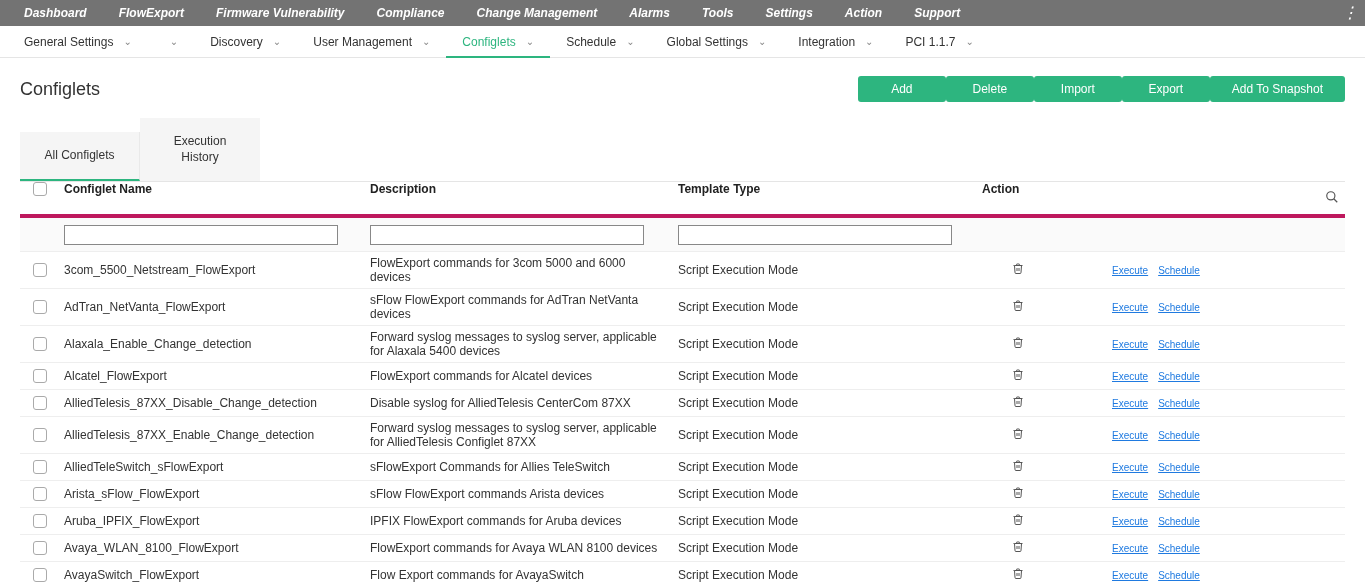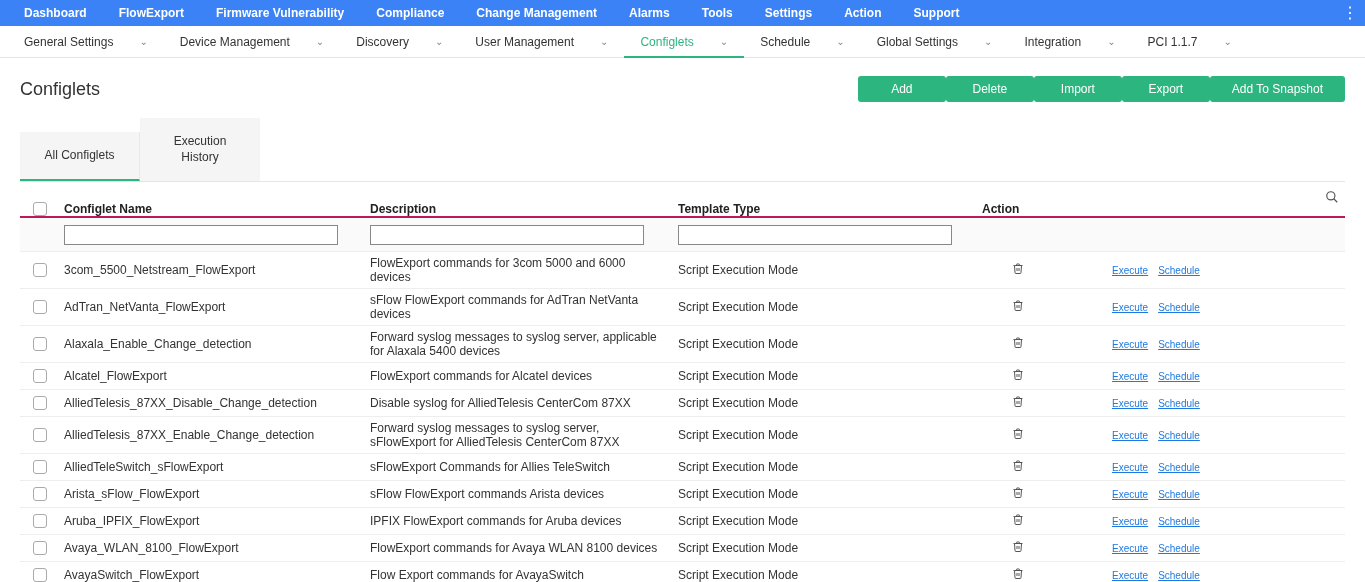--- a/index.html
+++ b/index.html
@@ -1,34 +1,34 @@
 <!DOCTYPE html>
 <html><head>
 <meta charset="utf-8">
 <style>
 * { margin:0; padding:0; box-sizing:border-box; }
 body { font-family: -apple-system, BlinkMacSystemFont, "Segoe UI", Arial, sans-serif; font-size:12px; color:#333; background:#fff; }
-.topnav { background:#3b82f6; color:#fff; display:flex; align-items:center; height:26px; padding:0 8px; position:relative; }
+.topnav { background:#737373; color:#fff; display:flex; align-items:center; height:26px; padding:0 8px; position:relative;font-style:italic; }
 .topnav .item { color:#fff; font-size:12px; font-weight:600; padding:0 16px; line-height:26px; cursor:pointer; }
 .topnav .more { position:absolute; right:8px; top:0; color:#fff; font-size:16px; line-height:26px; cursor:pointer; letter-spacing:-1px; }
 .subnav { background:#fff; border-bottom:1px solid #e5e5e5; display:flex; align-items:center; height:32px; padding:0 8px; }
-.subnav .subitem { display:flex; align-items:center; gap:20px; color:#333; font-size:12px; padding:0 16px; height:32px; line-height:32px; cursor:pointer; position:relative; }
+.subnav .subitem { display:flex; align-items:center; gap:4px; color:#333; font-size:12px; padding:0 16px; height:32px; line-height:32px; cursor:pointer; position:relative; }
 .subnav .subitem.active { color:#2db57f; }
 .subnav .subitem.active::after { content:""; position:absolute; left:0; right:0; bottom:0; height:2px; background:#2db57f; }
 .chev { font-size:10px; color:#888; margin-left:6px; }
 .page { padding:18px 20px 4px 20px; display:flex; justify-content:space-between; align-items:center; }
 .page-title { font-size:18px; color:#333; font-weight:400; }
 .btnrow { display:flex; }
 .btn { background:#2db57f; color:#fff; border:none; border-radius:3px; padding:6px 22px; font-size:12px; cursor:pointer; min-width:88px; text-align:center; }
 .tabs { display:flex; margin:12px 20px 0 20px;align-items:flex-end; }
 .tab { background:#f5f5f5; color:#333; font-size:12px; padding:16px 22px; text-align:center; cursor:pointer; min-width:120px; line-height:1.3; border-right:1px solid #e9e9e9; }
 .tab.active { border-bottom:2px solid #2db57f; font-weight:400; }
 .tab:last-child { border-right:none; }
 .tablewrap { margin:0 20px; border-top:1px solid #e5e5e5; }
-.headrow { display:flex; align-items:flex-end; height:36px; border-bottom:2px solid #be185d; position:relative; }
+.headrow { display:flex; align-items:flex-start; height:36px; border-bottom:4px solid #be185d; position:relative; }
 .headrow .searchico { position:absolute; right:6px; top:8px; font-size:14px; color:#555; cursor:pointer; }
 .col-chk { width:40px; display:flex; justify-content:center; }
 .col-name { width:310px; padding-left:4px; }
 .col-desc { width:308px; }
 .col-type { width:304px; }
 .col-act { width:120px; }
 .hd { font-size:12px; font-weight:600; color:#222; }
 .filterrow { display:flex; align-items:center; height:34px; background:#fafafa; border-bottom:1px solid #eee; }
 .filterrow input { height:20px; border:1px solid #888; font-size:12px; padding:0 4px; width:274px; }
 .row { display:flex; align-items:center; min-height:27px; border-bottom:1px solid #eee; font-size:12px; color:#333; padding:4px 0; }
@@ -57,21 +57,20 @@
     <span class="item">Support</span>
     <span class="more">⋮</span>
 </div>
 
 <div class="subnav" id="subnav">
     <div class="subitem">
       <span>General Settings</span>
       <span class="chev">⌄</span>
     </div>
     <div class="subitem">
-      <span>Device Management</span>
       <span class="chev">⌄</span>
     </div>
     <div class="subitem">
       <span>Discovery</span>
       <span class="chev">⌄</span>
     </div>
     <div class="subitem">
       <span>User Management</span>
       <span class="chev">⌄</span>
     </div>
@@ -267,21 +266,21 @@
         </div>
       </div>
       <div class="row">
         <div class="col-chk">
           <div class="chk"></div>
         </div>
         <div class="col-name">
           <div class="cell">AlliedTelesis_87XX_Enable_Change_detection</div>
         </div>
         <div class="col-desc">
-          <div class="cell">Forward syslog messages to syslog server, sFlowExport for AlliedTelesis CenterCom 87XX</div>
+          <div class="cell">Forward syslog messages to syslog server, applicable for AlliedTelesis Configlet 87XX</div>
         </div>
         <div class="col-type">
           <div class="cell">Script Execution Mode</div>
         </div>
         <div class="col-trash"><span class="trash"><svg width="12" height="13" viewBox="0 0 24 24" fill="none" stroke="#555" stroke-width="2">
               <polyline points="3 6 5 6 21 6"></polyline>
               <path d="M19 6l-1 14a2 2 0 0 1-2 2H8a2 2 0 0 1-2-2L5 6"></path>
               <path d="M10 11v6M14 11v6"></path>
               <path d="M9 6V4a1 1 0 0 1 1-1h4a1 1 0 0 1 1 1v2"></path>
             </svg></span></div>

